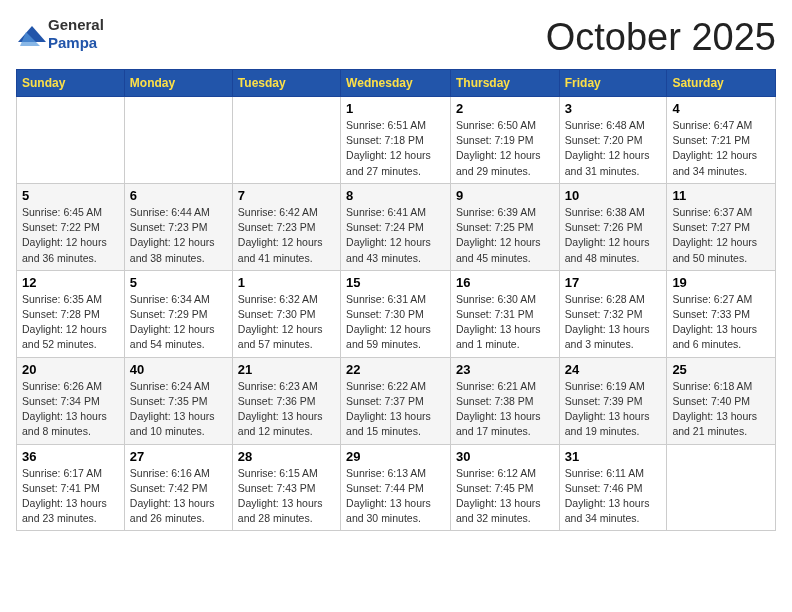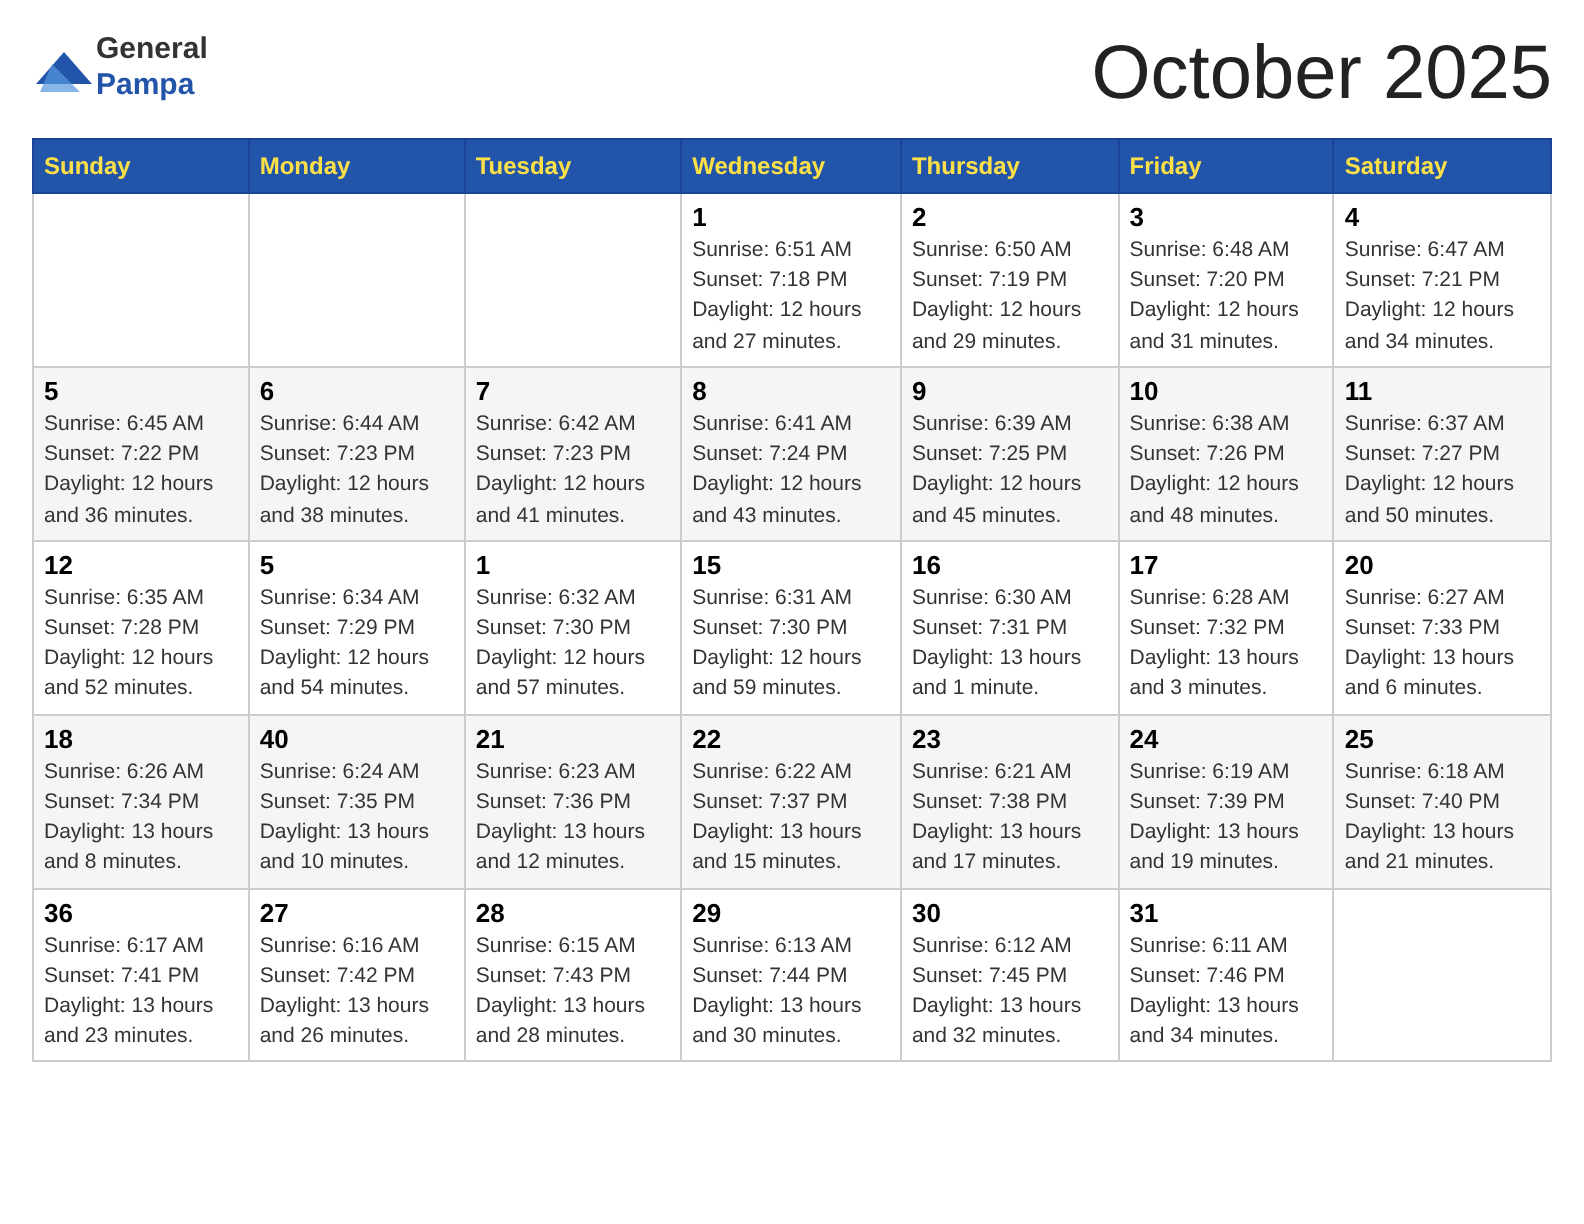--- a/index.html
+++ b/index.html
@@ -164,27 +164,27 @@
         </td>
         <td>
           <div class="day-num">16</div>
           <div class="day-info">Sunrise: 6:30 AM<br>Sunset: 7:31 PM<br>Daylight: 13 hours and 1 minute.</div>
         </td>
         <td>
           <div class="day-num">17</div>
           <div class="day-info">Sunrise: 6:28 AM<br>Sunset: 7:32 PM<br>Daylight: 13 hours and 3 minutes.</div>
         </td>
         <td>
+          <div class="day-num">19</div>
+          <div class="day-info">Sunrise: 6:27 AM<br>Sunset: 7:33 PM<br>Daylight: 13 hours and 6 minutes.</div>
+        </td>
+      </tr>
+      <tr>
+        <td>
           <div class="day-num">20</div>
-          <div class="day-info">Sunrise: 6:27 AM<br>Sunset: 7:33 PM<br>Daylight: 13 hours and 6 minutes.</div>
-        </td>
-      </tr>
-      <tr>
-        <td>
-          <div class="day-num">18</div>
           <div class="day-info">Sunrise: 6:26 AM<br>Sunset: 7:34 PM<br>Daylight: 13 hours and 8 minutes.</div>
         </td>
         <td>
           <div class="day-num">40</div>
           <div class="day-info">Sunrise: 6:24 AM<br>Sunset: 7:35 PM<br>Daylight: 13 hours and 10 minutes.</div>
         </td>
         <td>
           <div class="day-num">21</div>
           <div class="day-info">Sunrise: 6:23 AM<br>Sunset: 7:36 PM<br>Daylight: 13 hours and 12 minutes.</div>
         </td>

